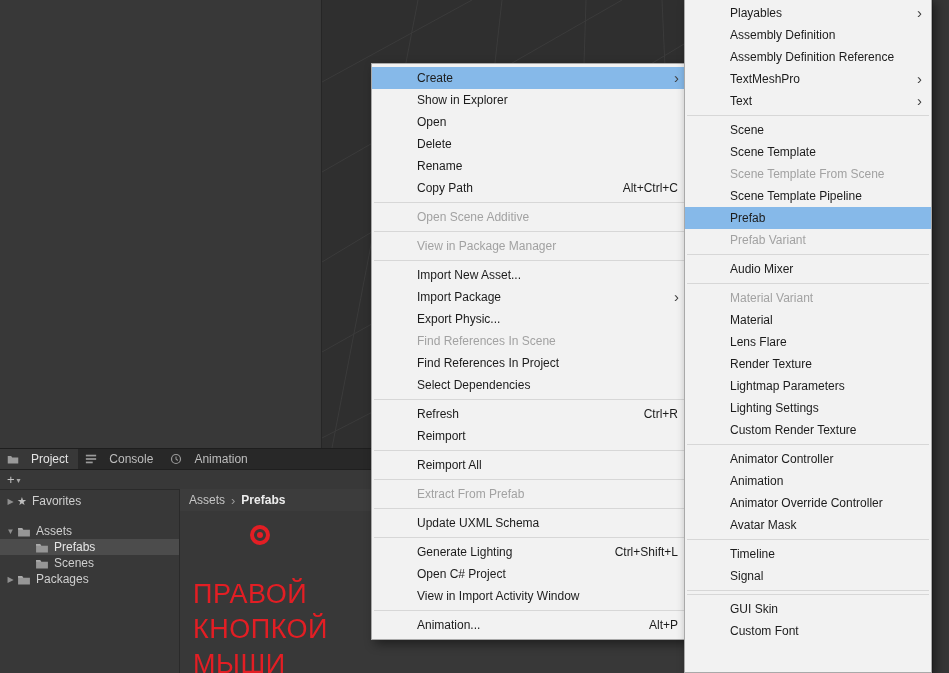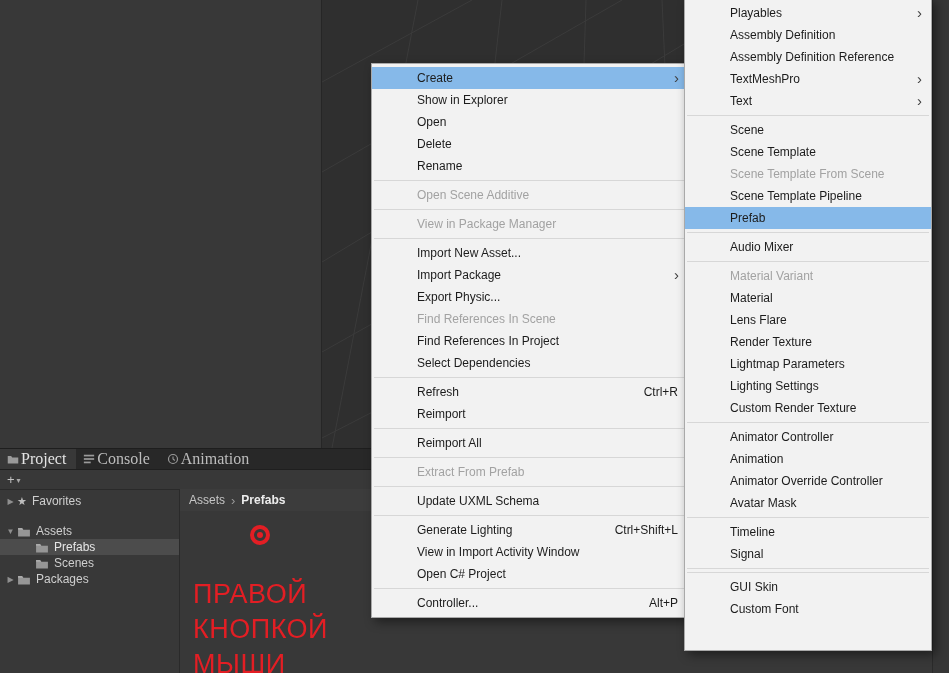--- a/index.html
+++ b/index.html
@@ -14,22 +14,22 @@
               background:#2f2f2f;overflow:hidden;}
   .scene-view svg{display:block;width:100%;height:100%;}
   .right-strip{position:absolute;left:932px;top:0;width:17px;height:673px;
                background:#363636;border-left:1px solid #2a2a2a;box-sizing:border-box;z-index:2;}
 
   
   .bottom-panel{position:absolute;left:0;top:448px;width:949px;height:225px;
                 background:#383838;border-top:1px solid #1e1e1e;box-sizing:border-box;z-index:1;}
   .tab-bar{height:20px;background:#282828;display:flex;align-items:stretch;
            border-bottom:1px solid #1f1f1f;}
-  .tab{display:flex;align-items:center;gap:2px;padding:0 10px 0 7px;
-       font-size:16px;color:#bdbdbd;font-family:Liberation Serif, serif;}
+  .tab{display:flex;align-items:center;gap:12px;padding:0 10px 0 7px;
+       font-size:12px;color:#bdbdbd;}
   .tab.active{background:#383838;color:#e4e4e4;}
   .tab svg{width:12px;height:12px;}
 
   .proj-toolbar{height:19px;background:#383838;border-bottom:1px solid #2a2a2a;
                 display:flex;align-items:center;padding-left:7px;color:#c2c2c2;}
   .plus-btn{display:flex;align-items:center;gap:2px;font-size:13px;line-height:1;cursor:default;}
   .plus-btn .caret{font-size:8px;color:#a8a8a8;margin-top:2px;}
 
   .tree{position:absolute;left:0;top:40px;width:180px;bottom:0;
         border-right:1px solid #2a2a2a;box-sizing:border-box;padding-top:4px;}
@@ -189,20 +189,21 @@
       </div>
     </div>
   </div>
 
   <div class="menu main-menu">
       <div class="menu-item highlighted"><span class="mi-label">Create</span><span class="mi-arrow">›</span></div>
       <div class="menu-item"><span class="mi-label">Show in Explorer</span></div>
       <div class="menu-item"><span class="mi-label">Open</span></div>
       <div class="menu-item"><span class="mi-label">Delete</span></div>
       <div class="menu-item"><span class="mi-label">Rename</span></div>
+      <div class="menu-item"><span class="mi-label">Copy Path</span><span class="mi-shortcut">Alt+Ctrl+C</span></div>
       <div class="menu-sep"></div>
       <div class="menu-item disabled"><span class="mi-label">Open Scene Additive</span></div>
       <div class="menu-sep"></div>
       <div class="menu-item disabled"><span class="mi-label">View in Package Manager</span></div>
       <div class="menu-sep"></div>
       <div class="menu-item"><span class="mi-label">Import New Asset...</span></div>
       <div class="menu-item"><span class="mi-label">Import Package</span><span class="mi-arrow">›</span></div>
       <div class="menu-item"><span class="mi-label">Export Physic...</span></div>
       <div class="menu-item disabled"><span class="mi-label">Find References In Scene</span></div>
       <div class="menu-item"><span class="mi-label">Find References In Project</span></div>
@@ -211,38 +212,39 @@
       <div class="menu-item"><span class="mi-label">Refresh</span><span class="mi-shortcut">Ctrl+R</span></div>
       <div class="menu-item"><span class="mi-label">Reimport</span></div>
       <div class="menu-sep"></div>
       <div class="menu-item"><span class="mi-label">Reimport All</span></div>
       <div class="menu-sep"></div>
       <div class="menu-item disabled"><span class="mi-label">Extract From Prefab</span></div>
       <div class="menu-sep"></div>
       <div class="menu-item"><span class="mi-label">Update UXML Schema</span></div>
       <div class="menu-sep"></div>
       <div class="menu-item"><span class="mi-label">Generate Lighting</span><span class="mi-shortcut">Ctrl+Shift+L</span></div>
+      <div class="menu-item"><span class="mi-label">Open C# Project</span></div>
       <div class="menu-item"><span class="mi-label">View in Import Activity Window</span></div>
-      <div class="menu-item"><span class="mi-label">Open C# Project</span></div>
-      <div class="menu-sep"></div>
-      <div class="menu-item"><span class="mi-label">Controller...</span><span class="mi-shortcut">Alt+P</span></div>
+      <div class="menu-sep"></div>
+      <div class="menu-item"><span class="mi-label">Animation...</span><span class="mi-shortcut">Alt+P</span></div>
     </div>
 
   <div class="menu sub-menu">
       <div class="menu-item"><span class="mi-label">Playables</span><span class="mi-arrow">›</span></div>
       <div class="menu-item"><span class="mi-label">Assembly Definition</span></div>
       <div class="menu-item"><span class="mi-label">Assembly Definition Reference</span></div>
       <div class="menu-item"><span class="mi-label">TextMeshPro</span><span class="mi-arrow">›</span></div>
       <div class="menu-item"><span class="mi-label">Text</span><span class="mi-arrow">›</span></div>
       <div class="menu-sep"></div>
       <div class="menu-item"><span class="mi-label">Scene</span></div>
       <div class="menu-item"><span class="mi-label">Scene Template</span></div>
       <div class="menu-item disabled"><span class="mi-label">Scene Template From Scene</span></div>
       <div class="menu-item"><span class="mi-label">Scene Template Pipeline</span></div>
       <div class="menu-item highlighted"><span class="mi-label">Prefab</span></div>
+      <div class="menu-item disabled"><span class="mi-label">Prefab Variant</span></div>
       <div class="menu-sep"></div>
       <div class="menu-item"><span class="mi-label">Audio Mixer</span></div>
       <div class="menu-sep"></div>
       <div class="menu-item disabled"><span class="mi-label">Material Variant</span></div>
       <div class="menu-item"><span class="mi-label">Material</span></div>
       <div class="menu-item"><span class="mi-label">Lens Flare</span></div>
       <div class="menu-item"><span class="mi-label">Render Texture</span></div>
       <div class="menu-item"><span class="mi-label">Lightmap Parameters</span></div>
       <div class="menu-item"><span class="mi-label">Lighting Settings</span></div>
       <div class="menu-item"><span class="mi-label">Custom Render Texture</span></div>

